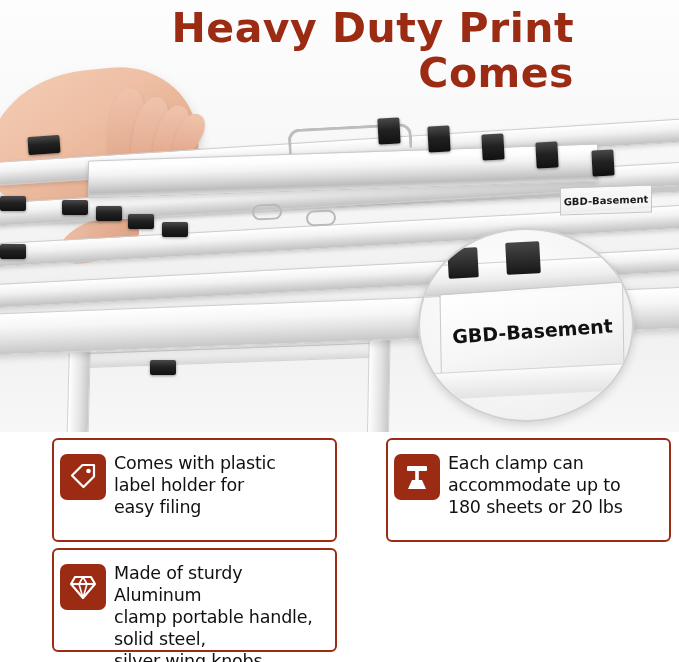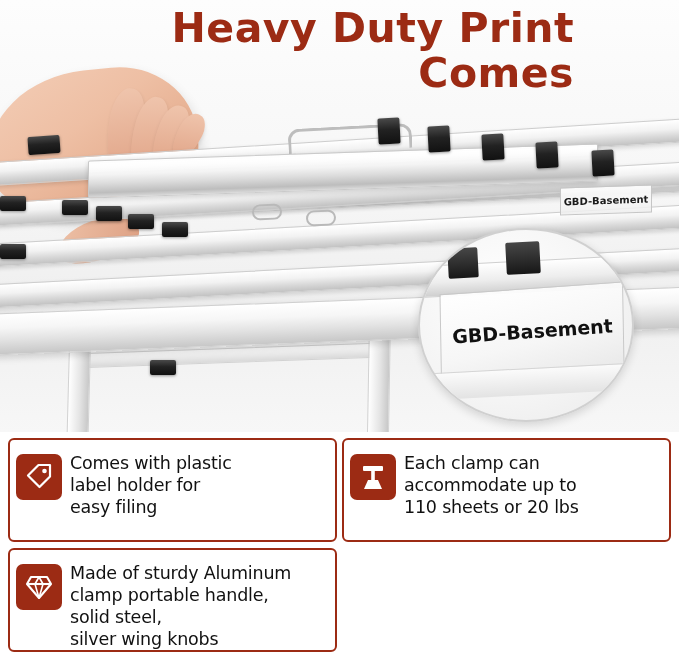--- a/index.html
+++ b/index.html
@@ -263,20 +263,21 @@
     gap: 6px 5px;
   }
   .feature {
     border: 2px solid #9c2b14;
     border-radius: 6px;
     display: flex;
     align-items: flex-start;
     padding: 8px 8px 8px 6px;
     box-sizing: border-box;
     background: #fff;
+    margin-left: 44px;
   }
   .feature-icon {
     flex: 0 0 auto;
     width: 46px;
     height: 46px;
     background: #9c2b14;
     border-radius: 7px;
     margin-right: 8px;
     margin-top: 6px;
     display: flex;
@@ -379,21 +380,21 @@
   <div class="feature">
     <div class="feature-icon">
       <svg width="28" height="28" viewBox="0 0 28 28">
         <rect x="4" y="3" width="20" height="5" rx="1" fill="#ffffff"></rect>
         <rect x="12.2" y="8" width="3.6" height="9" fill="#ffffff"></rect>
         <path d="M5 26 L23 26 L19 17 L9 17 Z" fill="#ffffff"></path>
       </svg>
     </div>
     <div class="feature-text">Each clamp can
 accommodate up to
-110 sheets or 20 lbs</div>
+180 sheets or 20 lbs</div>
   </div>
 
   <div class="feature">
     <div class="feature-icon">
       <svg width="28" height="28" viewBox="0 0 28 28">
         <path d="M6 4 L22 4 L26 11 L14 25 L2 11 Z" fill="none" stroke="#ffffff" stroke-width="2.1" stroke-linejoin="round"></path>
         <path d="M2 11 L26 11" stroke="#ffffff" stroke-width="2.1"></path>
         <path d="M10 11 L14 4 L18 11 L14 25 Z" fill="none" stroke="#ffffff" stroke-width="1.6" stroke-linejoin="round"></path>
       </svg>
     </div>

